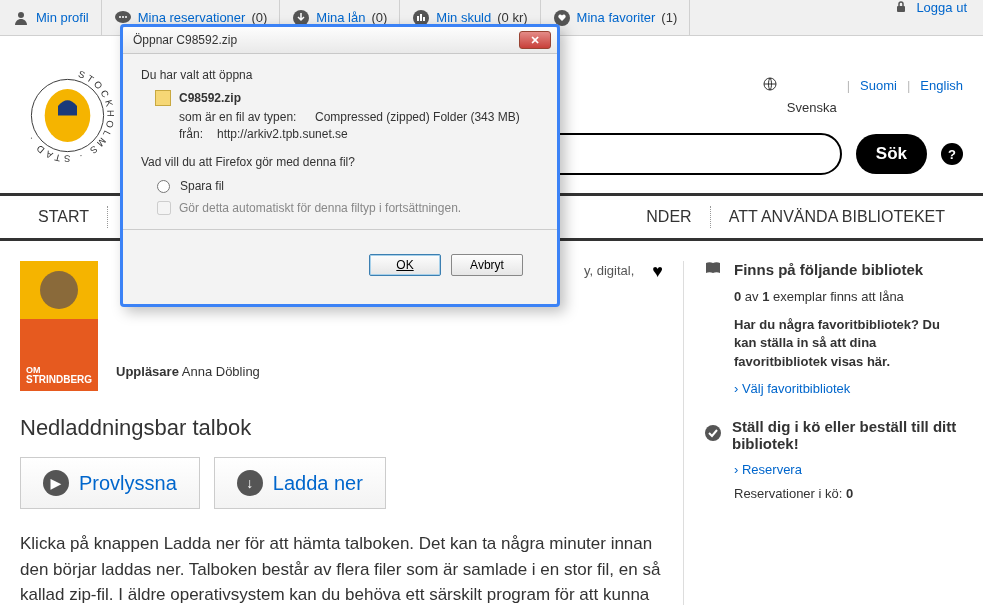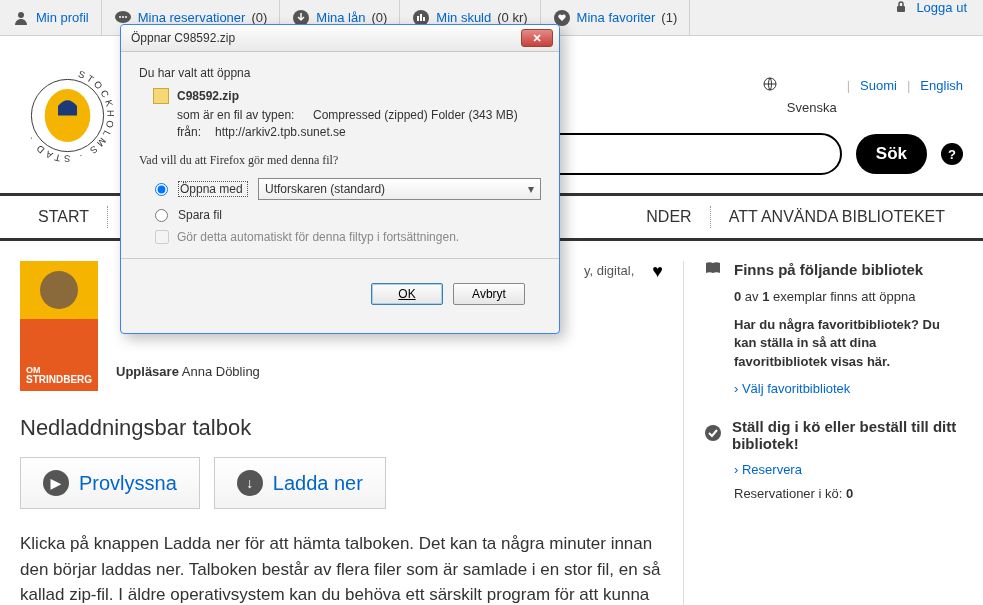--- a/index.html
+++ b/index.html
@@ -56,32 +56,32 @@
     
     
     .side-block { margin-bottom: 22px; }
     .side-block .hdr { display: flex; align-items: center; gap: 10px; font-size: 15px; font-weight: bold; margin-bottom: 10px; }
     .side-block .hdr .ico { color: #555; width: 20px; }
     .side-block p { margin-bottom: 10px; font-size: 13px; line-height: 1.4; margin-left: 30px; }
     .side-block .link { color: #0066cc; margin-left: 30px; display: block; margin-bottom: 8px; font-size: 13px; }
     .side-block .link::before { content: "› "; }
     
     
-    .dialog { position: absolute; top: 24px; left: 120px; width: 440px; background: #f3f3f3; border: 1px solid #3b82f6; box-shadow: 5px 5px 14px rgba(0,0,0,0.25); border-radius: 4px; font-family: "Segoe UI", Tahoma, sans-serif; font-size: 12px; color: #333; }
+    .dialog { position: absolute; top: 24px; left: 120px; width: 440px; background: #f3f3f3; border: 3px solid #3b82f6; box-shadow: 5px 5px 14px rgba(0,0,0,0.25); border-radius: 4px; font-family: "Segoe UI", Tahoma, sans-serif; font-size: 12px; color: #333; }
     .dialog-titlebar { display: flex; align-items: center; justify-content: space-between; padding: 4px 6px 4px 10px; background: linear-gradient(#fdfdfd, #e9e9e9); border-bottom: 1px solid #c8c8c8; border-radius: 4px 4px 0 0; }
     .dialog-title { font-size: 12px; }
     .dialog-close { width: 32px; height: 18px; background: linear-gradient(#e48b87, #c8403a); border: 1px solid #943; border-radius: 3px; color: #fff; display: flex; align-items: center; justify-content: center; font-size: 11px; font-weight: bold; cursor: pointer; }
     .dialog-body { padding: 14px 18px; }
     .dialog-body .lbl { margin-bottom: 8px; }
     .file-row { display: flex; align-items: center; gap: 8px; margin-left: 14px; margin-bottom: 4px; }
     .file-ico { width: 16px; height: 16px; background: #f6d775; border: 1px solid #c8a840; display: inline-block; }
     .file-name { font-weight: bold; }
     .info-row { margin-left: 38px; margin-bottom: 3px; display: flex; gap: 6px; }
     .info-row .k { min-width: 130px; }
-    .question { margin-top: 14px; margin-bottom: 10px; font-family: Liberation Serif, serif; }
+    .question { margin-top: 14px; margin-bottom: 10px; }
     .radio-row { display: flex; align-items: center; gap: 10px; margin-left: 16px; margin-bottom: 8px; }
     .radio-row label { min-width: 70px; }
     .radio-row.withsel label { border: 1px dotted #555; padding: 0 1px; }
     .dropdown { flex: 1; border: 1px solid #888; background: linear-gradient(#fff, #eee); padding: 3px 20px 3px 6px; font-size: 12px; position: relative; }
     .dropdown::after { content: "▾"; position: absolute; right: 6px; top: 3px; color: #555; }
     .check-row { display: flex; align-items: center; gap: 8px; margin-left: 16px; margin-top: 0; }
     .check-row input[type="checkbox"] { width: 14px; height: 14px; }
     .check-row label { color: #888; }
     .dialog-footer { display: flex; justify-content: flex-end; gap: 10px; padding: 10px 16px 14px; }
     .dbtn { min-width: 72px; padding: 3px 14px; border: 1px solid #888; background: linear-gradient(#fdfdfd, #e6e6e6); cursor: pointer; font-size: 12px; border-radius: 2px; }
@@ -237,21 +237,21 @@
   <div class="right-col">
     <div class="side-block">
       <div class="hdr">
         <span class="ico">
           <svg width="18" height="14" viewBox="0 0 18 14">
               <path d="M2 2c2-1 5-1 7 0v10c-2-1-5-1-7 0V2zM16 2c-2-1-5-1-7 0v10c2-1 5-1 7 0V2z" fill="#555"></path>
             </svg>
         </span>
         <span>Finns på följande bibliotek</span>
       </div>
-      <p><b>0</b><span> av </span><b>1</b><span> exemplar finns att öppna</span></p>
+      <p><b>0</b><span> av </span><b>1</b><span> exemplar finns att låna</span></p>
       <p style="font-weight:bold">Har du några favoritbibliotek? Du kan ställa in så att dina favoritbibliotek visas här.</p>
       <a href="#" class="link">Välj favoritbibliotek</a>
     </div>
     <div class="side-block">
       <div class="hdr">
         <span class="ico">
           <svg width="18" height="18" viewBox="0 0 18 18">
               <circle cx="9" cy="9" r="8" fill="#555"></circle>
               <path d="M5 9l3 3 5-6" stroke="#fff" stroke-width="2" fill="none"></path>
             </svg>
@@ -279,25 +279,20 @@
     </div>
     <div class="info-row">
       <span class="k">som är en fil av typen:</span>
       <span>Compressed (zipped) Folder (343 MB)</span>
     </div>
     <div class="info-row">
       <span class="k" style="min-width:32px">från:</span>
       <span>http://arkiv2.tpb.sunet.se</span>
     </div>
     <div class="question">Vad vill du att Firefox gör med denna fil?</div>
-    <div class="radio-row withsel">
-      <input type="radio" name="act" checked="" style="">
-      <label>Öppna med</label>
-      <div class="dropdown">Utforskaren (standard)</div>
-    </div>
     <div class="radio-row">
       <input type="radio" name="act" style="">
       <label>Spara fil</label>
     </div>
     <div class="check-row">
       <input type="checkbox" disabled="" style="">
       <label>Gör detta automatiskt för denna filtyp i fortsättningen.</label>
     </div>
     <hr class="dsep">
     <div class="dialog-footer">

